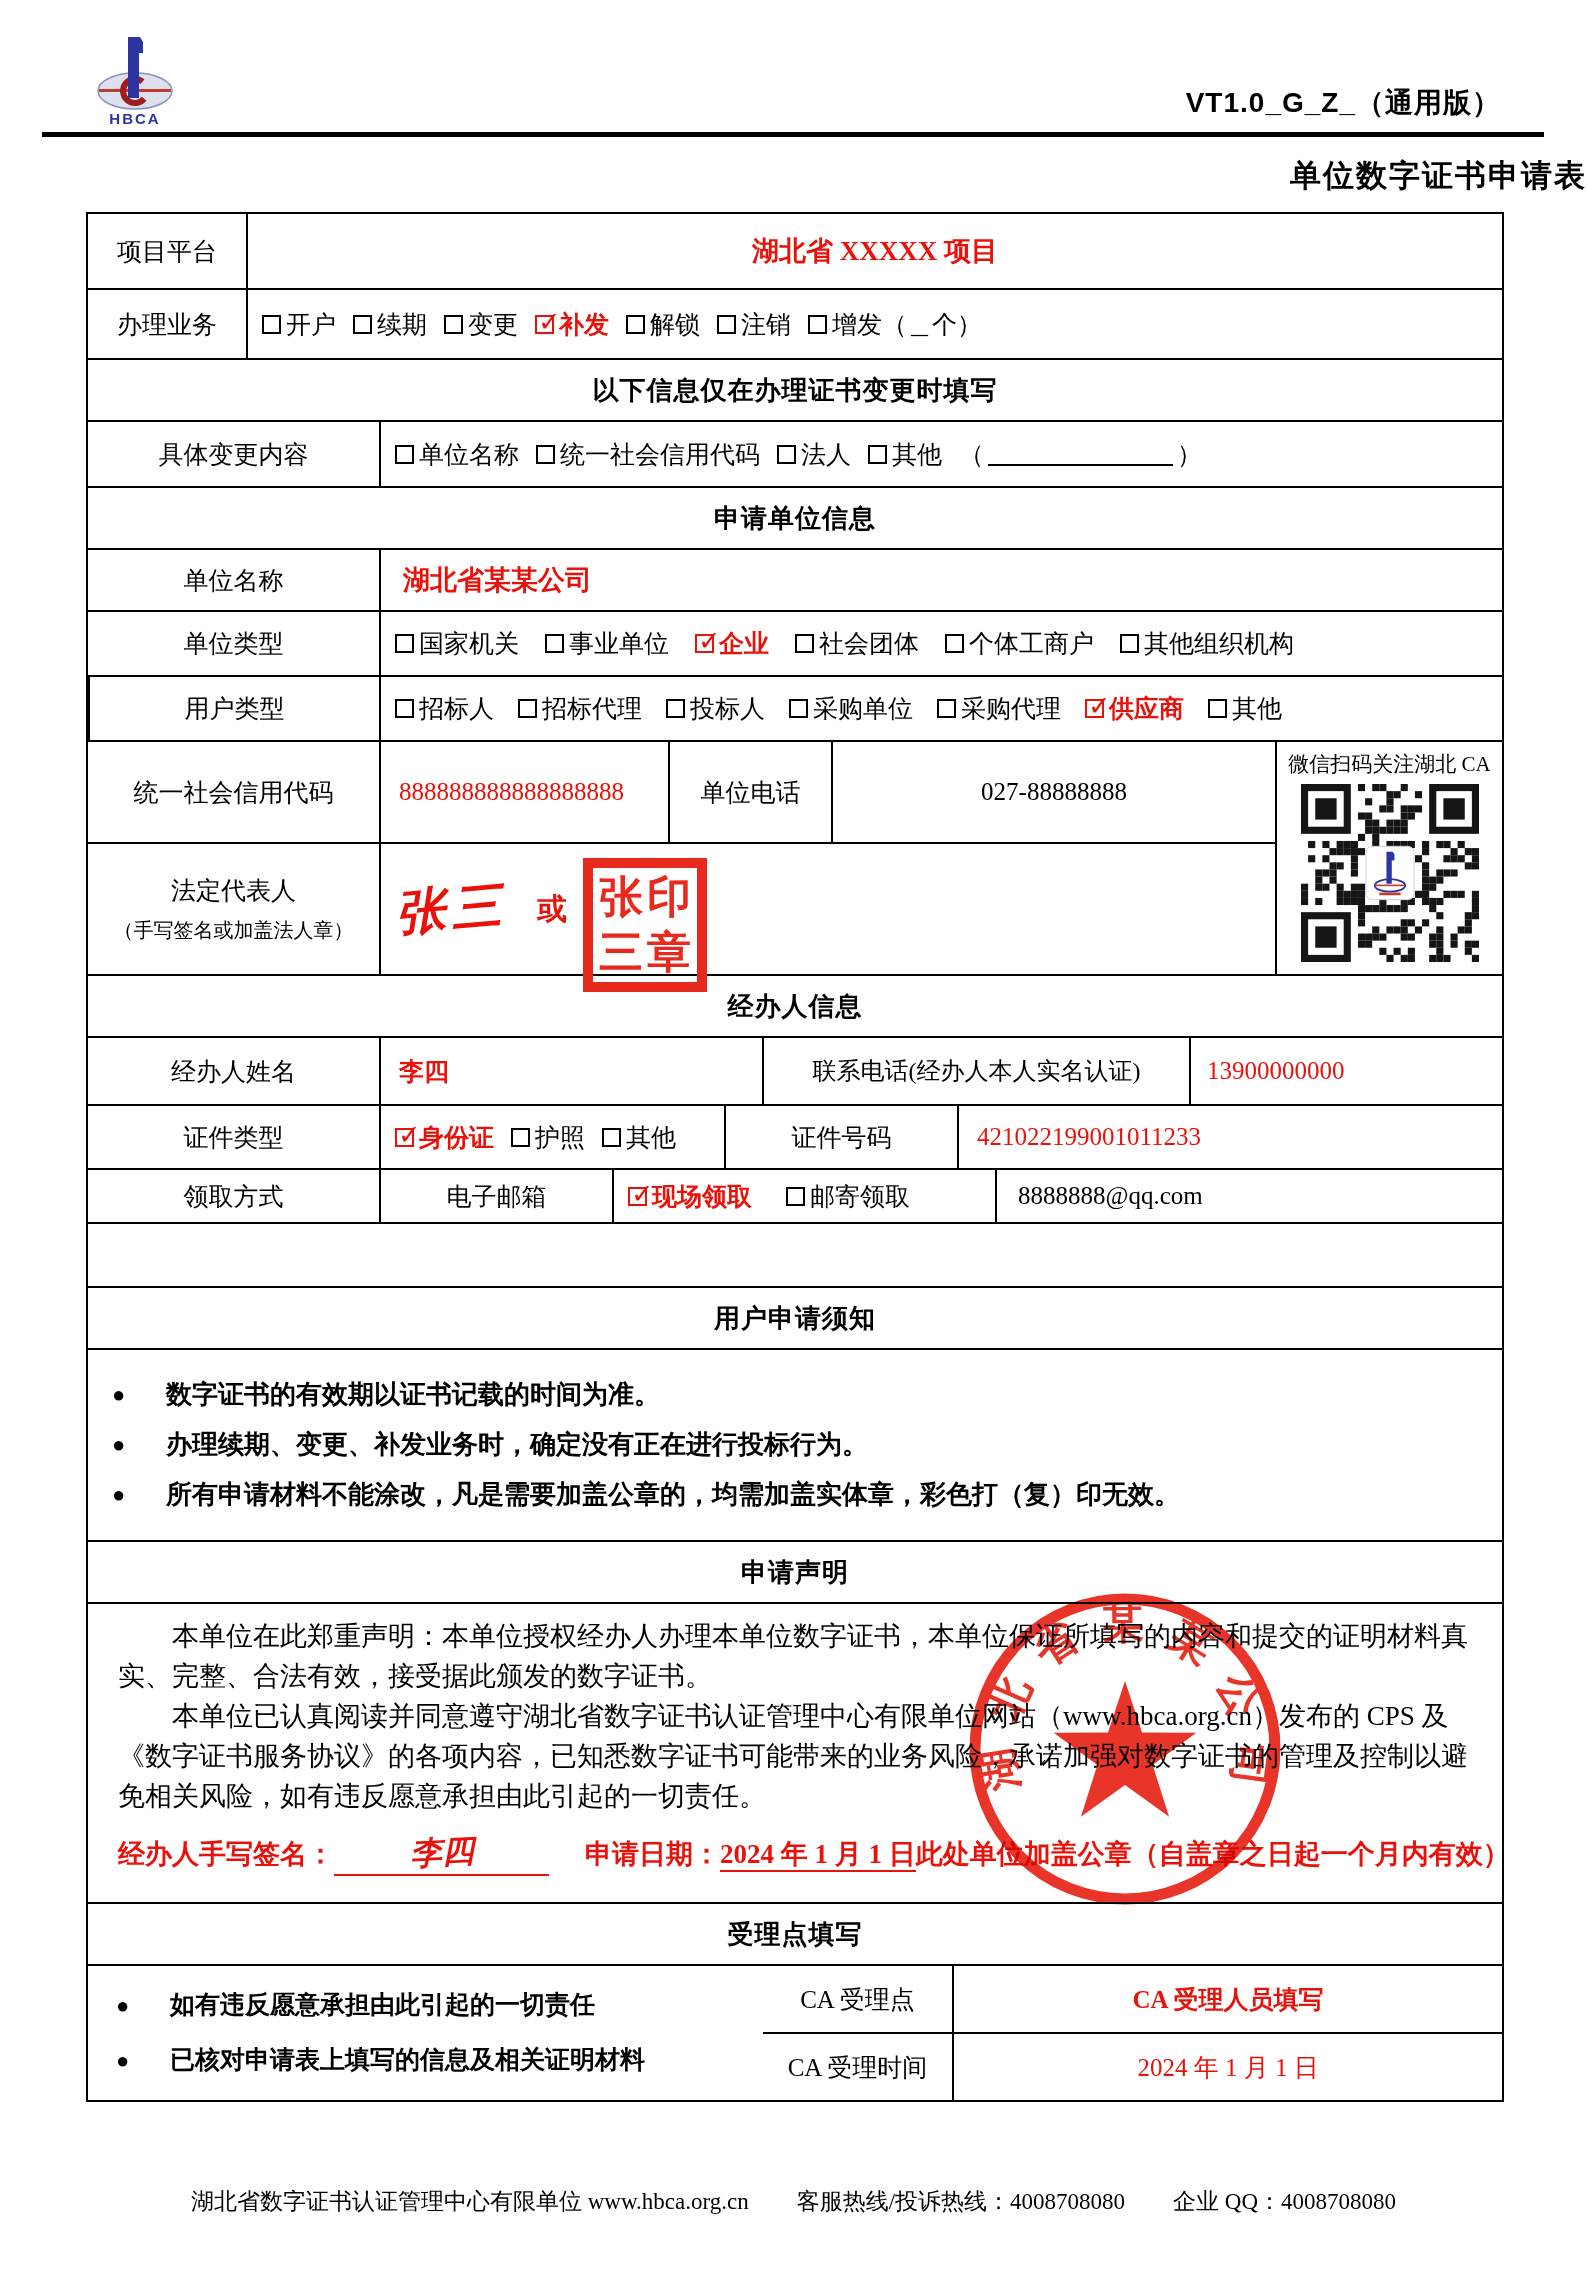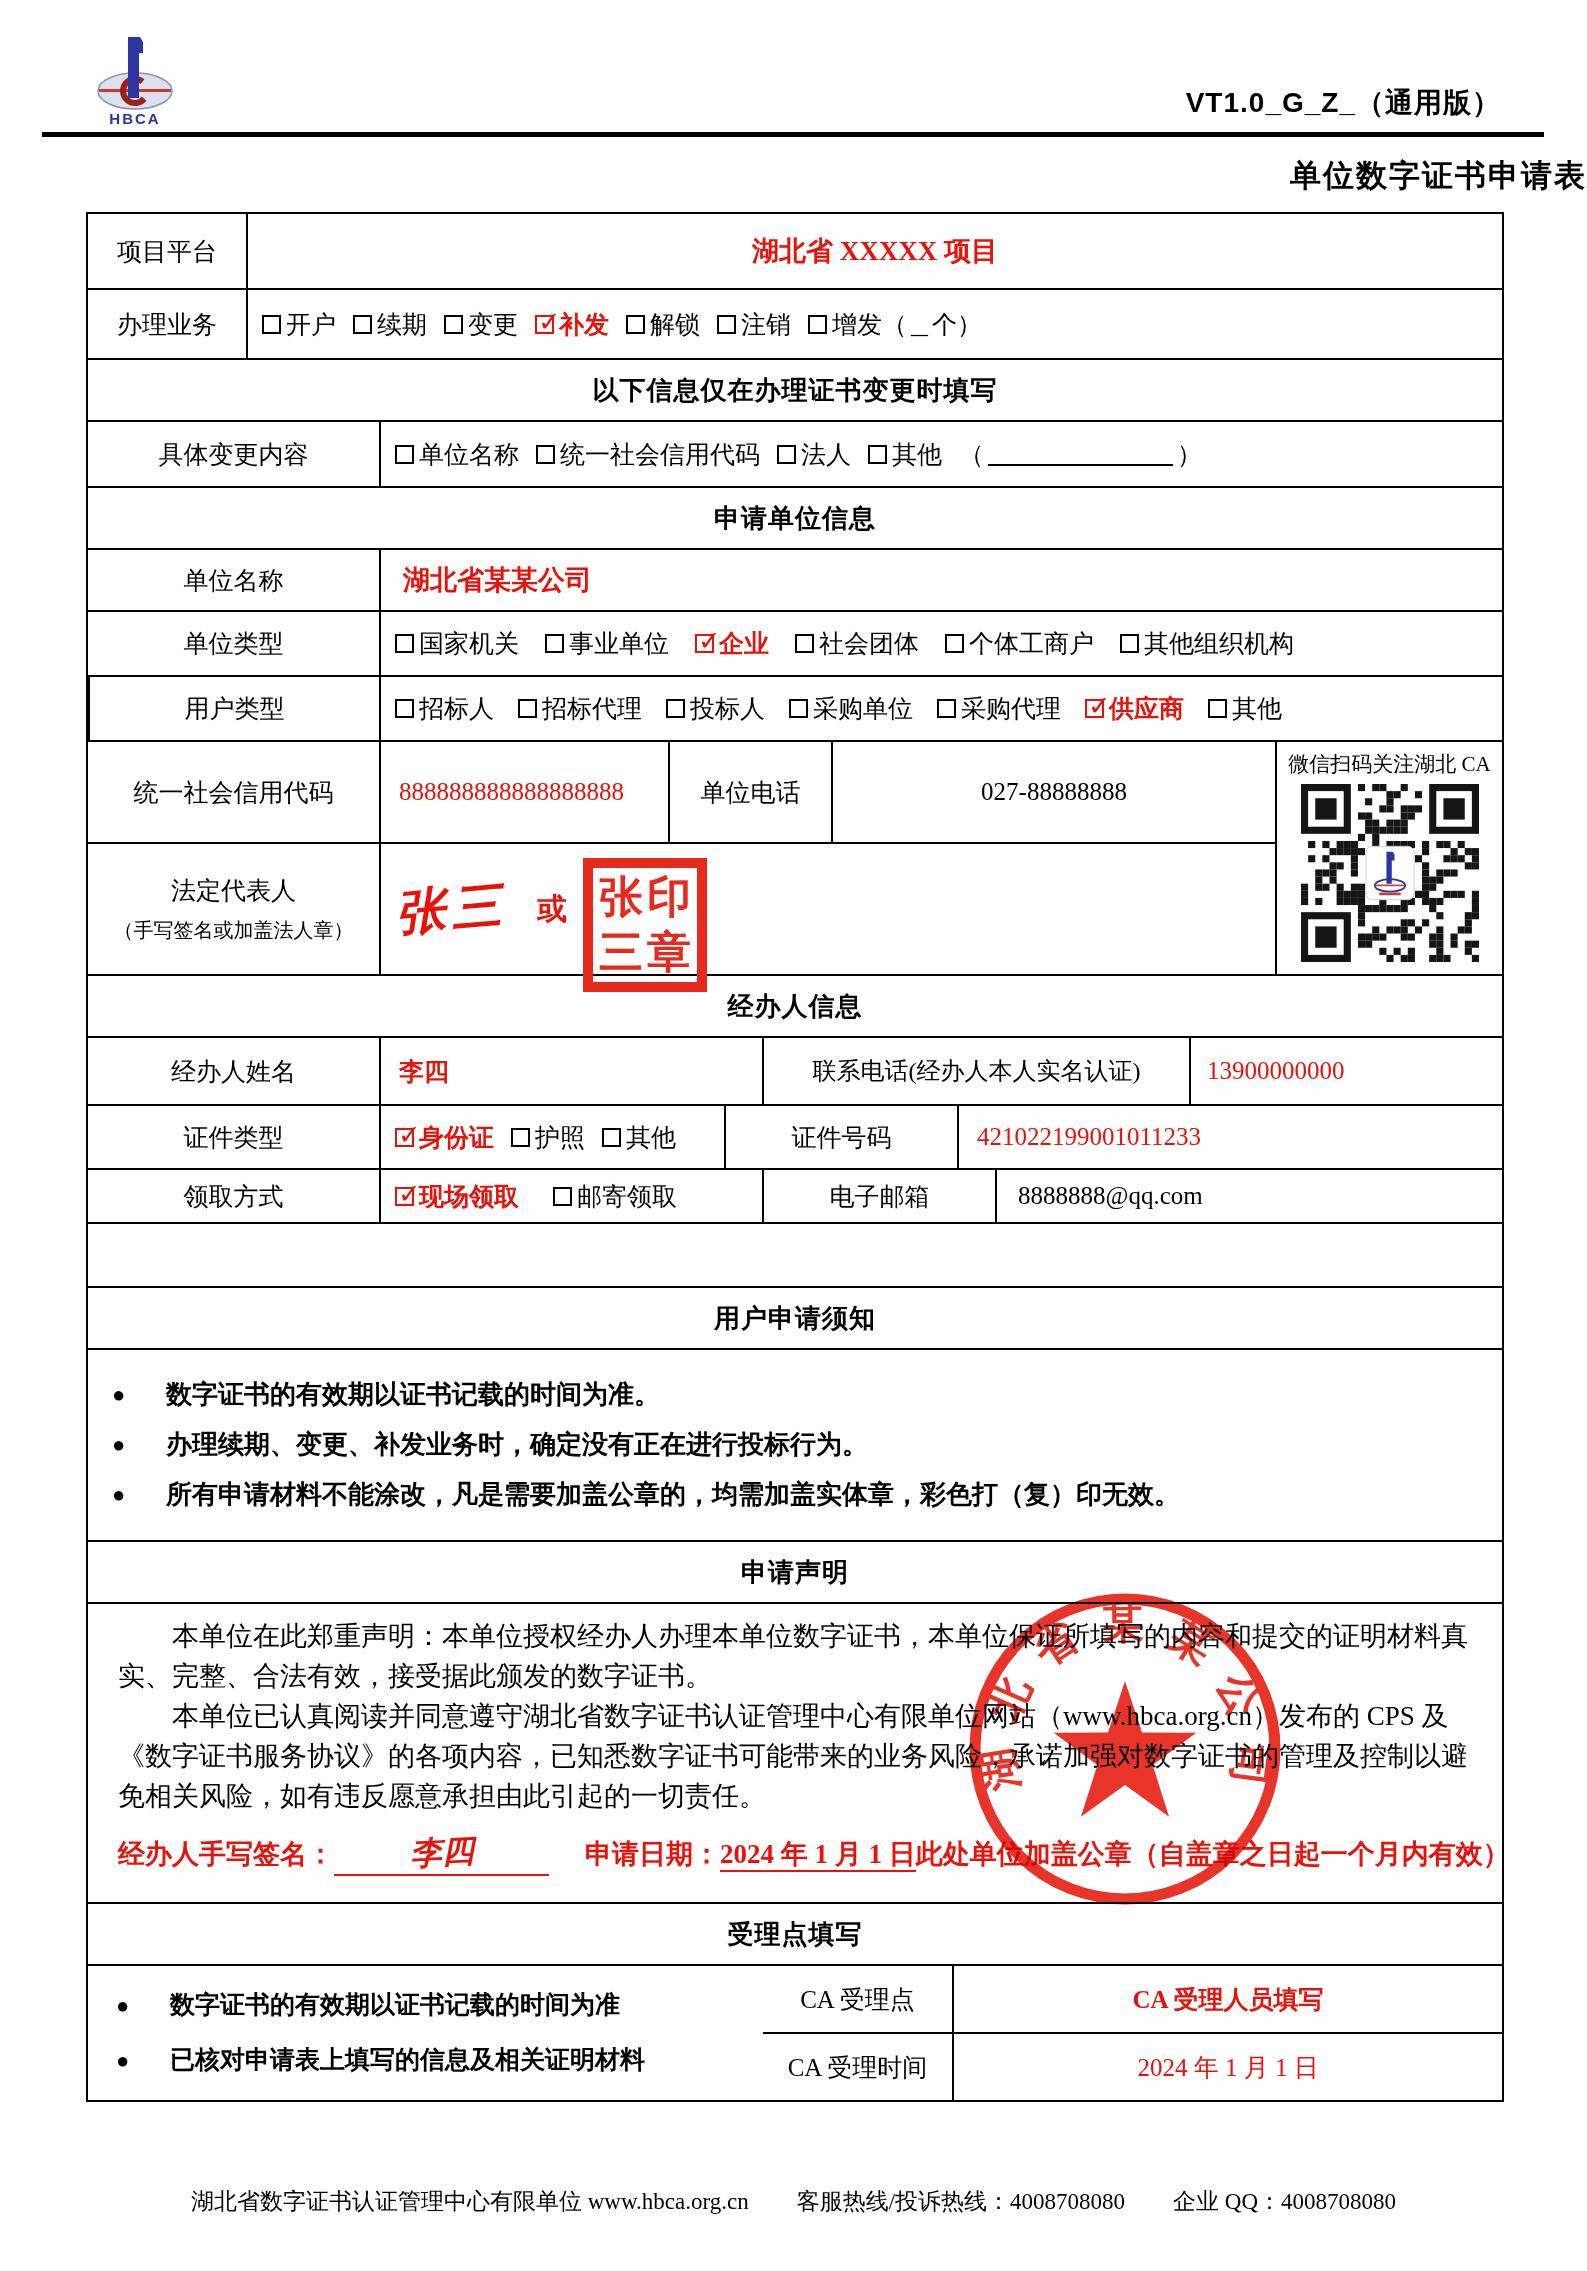--- a/index.html
+++ b/index.html
@@ -466,32 +466,32 @@
           <span class="box"></span>
           <span>其他</span>
         </span>
       </div>
     <div class="td lab" style="width:233px">证件号码</div>
     <div class="td red" style="flex:1;padding-left:18px">421022199001011233</div>
   </div>
 
   <div class="tr" style="height:54px">
     <div class="td lab" style="width:291px">领取方式</div>
+    <div class="td lab" style="width:233px">电子邮箱</div>
     <div class="td" style="width:383px">
 
     <span class="opt checked" style="margin-right:34px">
           <span class="box"></span>
           <span>现场领取</span>
         </span>
         <span class="opt" style="margin-right:34px">
           <span class="box"></span>
           <span>邮寄领取</span>
         </span>
       </div>
-    <div class="td lab" style="width:233px">电子邮箱</div>
     <div class="td" style="flex:1;padding-left:21px">8888888@qq.com</div>
   </div>
 
   <div class="tr" style="height:64px">
     <div class="td" style="flex:1"></div>
   </div>
 
   <div class="tr" style="height:62px">
     <div class="td sechdr" style="flex:1">用户申请须知</div>
   </div>
@@ -535,21 +535,21 @@
   </div>
 
   <div class="tr" style="height:62px">
     <div class="td sechdr" style="flex:1">受理点填写</div>
   </div>
   <div class="tr" style="height:136px">
     <div class="td acc-bullets" style="width:675px;display:flex">
 
     <div class="bitem">
           <span class="dot">●</span>
-          <span>数字证书的有效期以证书记载的时间为准</span>
+          <span>如有违反愿意承担由此引起的一切责任</span>
         </div>
         <div class="bitem">
           <span class="dot">●</span>
           <span>已核对申请表上填写的信息及相关证明材料</span>
         </div>
       </div>
     <div class="subcol" style="flex:1">
       <div class="subrow" style="height:66px">
         <div class="td lab" style="width:189px">CA 受理点</div>
         <div class="td center red bold" style="flex:1">CA 受理人员填写</div>

